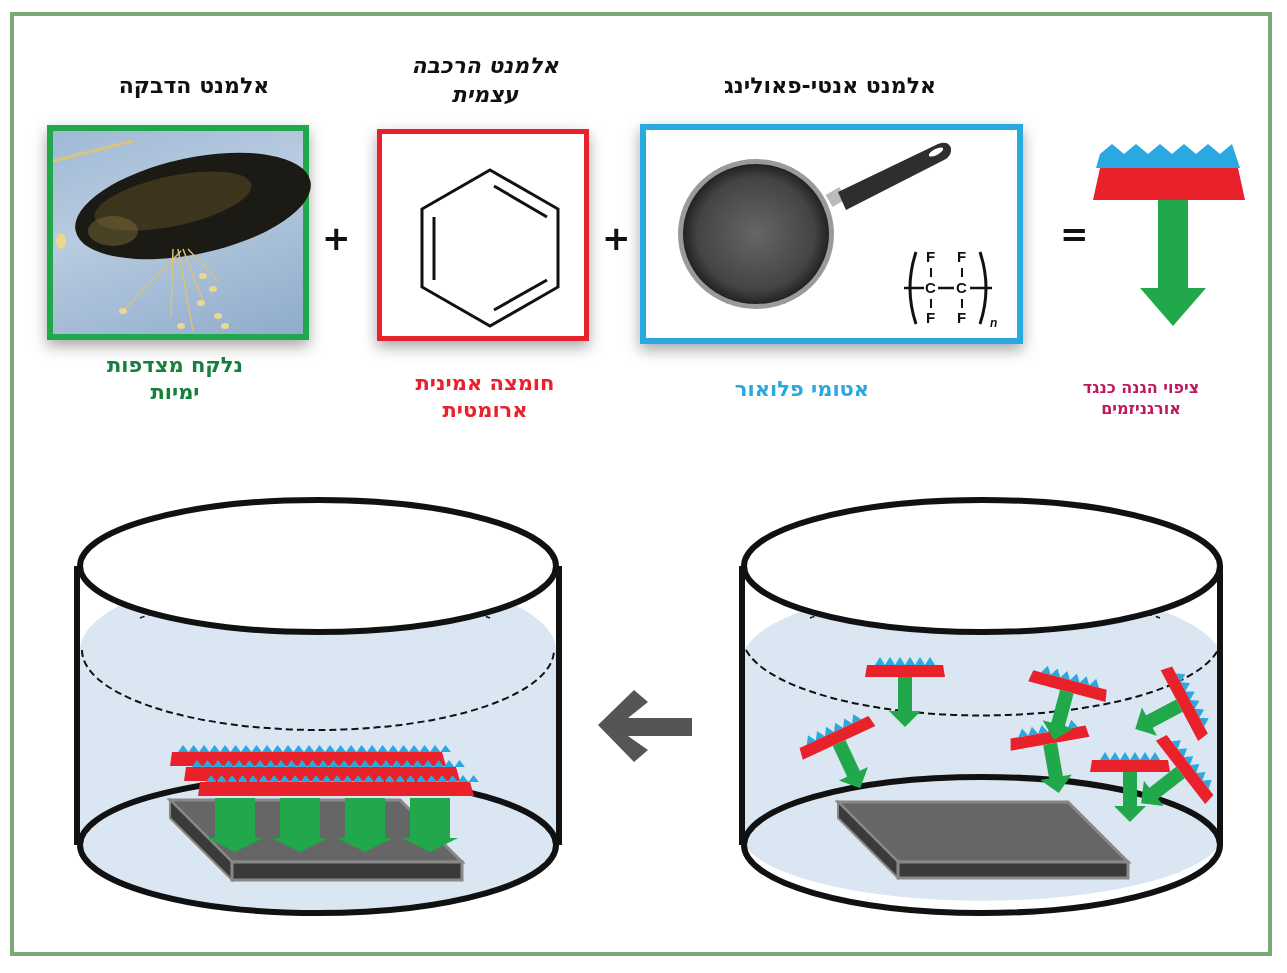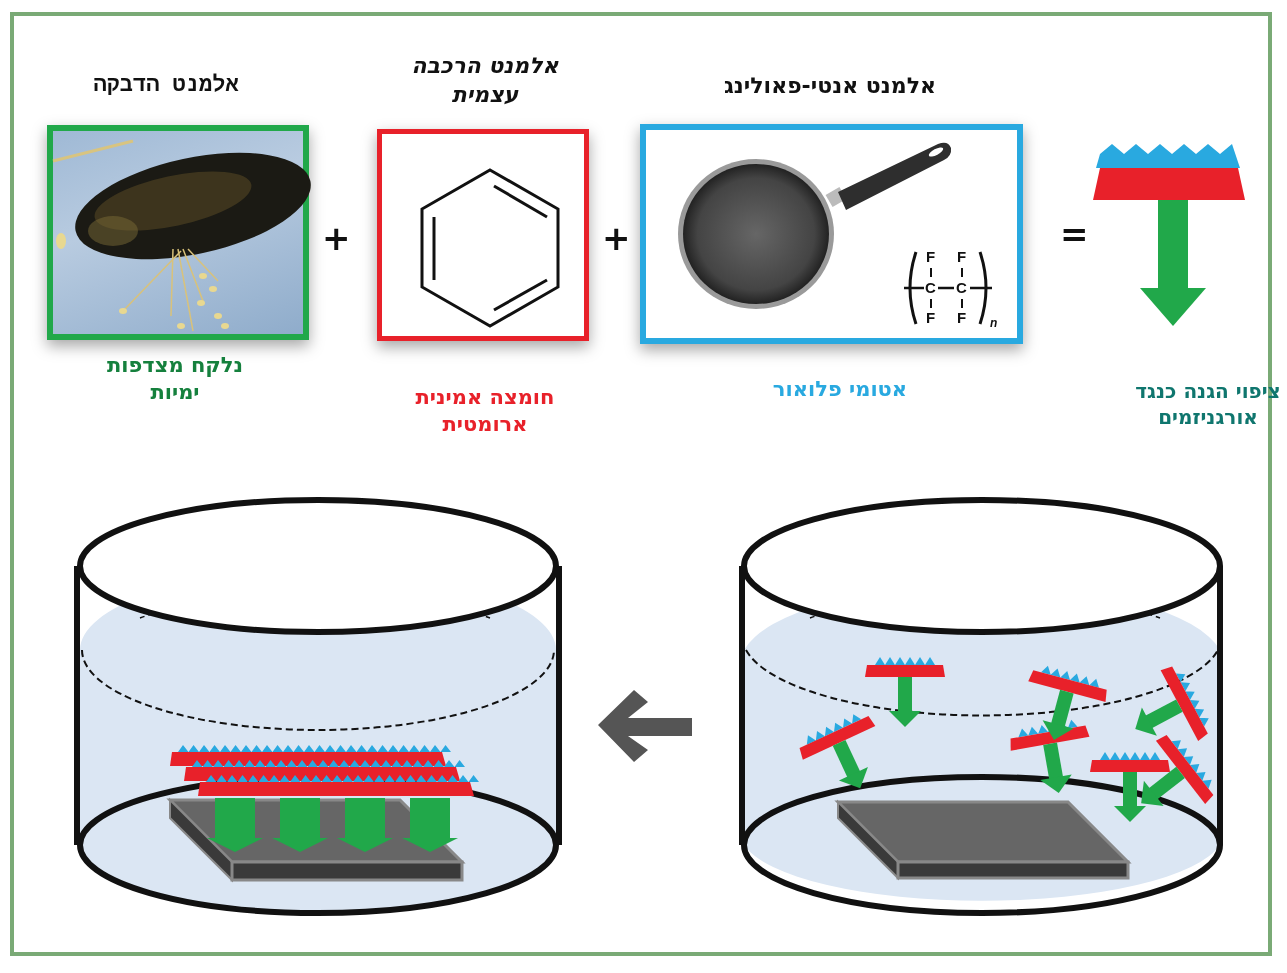--- a/index.html
+++ b/index.html
@@ -10,21 +10,21 @@
   .sub { font-size: 21px; }
   .panel { position: absolute; box-sizing: border-box; background: #fff; box-shadow: 0 6px 14px rgba(0,0,0,0.35); }
   .op { position: absolute; font-size: 34px; font-weight: bold; color: #111; }
   svg { position: absolute; overflow: visible; }
 </style>
 </head>
 <body>
 
 <div class="frame"></div>
 
-<div class="label title" style="left:36px; top:72px; width:260px;font-family:Liberation Mono, monospace;">אלמנט הדבקה</div>
+<div class="label title" style="left:64px; top:72px; width:260px;">אלמנט הדבקה</div>
 <div class="label title" style="left:380px; top:52px; width:210px;font-style:italic;">אלמנט הרכבה עצמית</div>
 <div class="label title" style="left:640px; top:72px; width:380px;text-align:center;">אלמנט אנטי-פאולינג</div>
 
 <div class="panel" style="left:47px; top:125px; width:262px; height:215px; border:6px solid #21a84a; background: linear-gradient(160deg,#9fb9d5 0%,#b8cbe0 40%,#8faccb 100%);">
   <svg width="250" height="203" viewBox="0 0 250 203" style="left:0;top:0;">
     <line x1="0" y1="30" x2="80" y2="10" stroke="#d8c480" stroke-width="3"></line>
     <ellipse cx="140" cy="75" rx="120" ry="48" transform="rotate(-12 140 75)" fill="#1b1a14"></ellipse>
     <ellipse cx="120" cy="70" rx="80" ry="25" transform="rotate(-12 120 70)" fill="#5a4a25" opacity="0.55"></ellipse>
     <ellipse cx="60" cy="100" rx="25" ry="15" fill="#7a6a35" opacity="0.5"></ellipse>
     <g stroke="#d9c27a" stroke-width="1.5" fill="none">
@@ -100,23 +100,23 @@
 <div class="op" style="left:1060px; top:214px;">=</div>
 
 <svg width="160" height="190" viewBox="0 0 160 190" style="left:1090px; top:140px;">
   <polygon points="10,14 22,4 34,14 46,4 58,14 70,4 82,14 94,4 106,14 118,4 130,14 142,4 150,28 6,28" fill="#29a9e0"></polygon>
   <polygon points="10,28 148,28 155,60 3,60" fill="#e8212a"></polygon>
   <rect x="68" y="60" width="30" height="90" fill="#21a84a"></rect>
   <polygon points="50,148 116,148 83,186" fill="#21a84a"></polygon>
 </svg>
 
 <div class="label sub" style="left:100px; top:352px; width:150px; color:#15803d;">נלקח מצדפות ימיות</div>
-<div class="label sub" style="left:385px; top:370px; width:200px; color:#e8212a;margin-top:14px;">חומצה אמינית ארומטית</div>
-<div class="label sub" style="left:740px; top:376px; width:200px; color:#29a9e0;">אטומי פלואור</div>
-<div class="label" style="left:1128px; top:378px; width:160px; font-size:20px; color:#0f766e;">ציפוי הגנה כנגד אורגניזמים</div>
+<div class="label sub" style="left:385px; top:370px; width:200px; color:#e8212a;">חומצה אמינית ארומטית</div>
+<div class="label sub" style="left:702px; top:376px; width:200px; color:#29a9e0;">אטומי פלואור</div>
+<div class="label" style="left:1061px; top:378px; width:160px; font-size:16px; color:#be185d;">ציפוי הגנה כנגד אורגניזמים</div>
 
 <svg width="520" height="440" viewBox="0 0 520 440" style="left:60px; top:500px;">
   <path d="M20 66 L20 345 A238 68 0 0 0 496 345 L496 66 A238 68 0 0 1 20 66 Z" fill="#dbe6f3"></path>
   <path d="M20 66 A238 68 0 0 1 496 66 L496 150 A238 80 0 0 0 20 150 Z" fill="#fff"></path>
   <path d="M22 150 A236 80 0 0 0 494 150" fill="none" stroke="#111" stroke-width="2" stroke-dasharray="7,4"></path>
   <path d="M80 118 A236 80 0 0 1 430 118" fill="none" stroke="#111" stroke-width="1.5" stroke-dasharray="5,4"></path>
   <ellipse cx="258" cy="345" rx="238" ry="68" fill="none" stroke="#111" stroke-width="6"></ellipse>
   <ellipse cx="258" cy="66" rx="238" ry="66" fill="#fff" stroke="#111" stroke-width="6"></ellipse>
   <line x1="17" y1="66" x2="17" y2="345" stroke="#111" stroke-width="6"></line>
   <line x1="499" y1="66" x2="499" y2="345" stroke="#111" stroke-width="6"></line>

